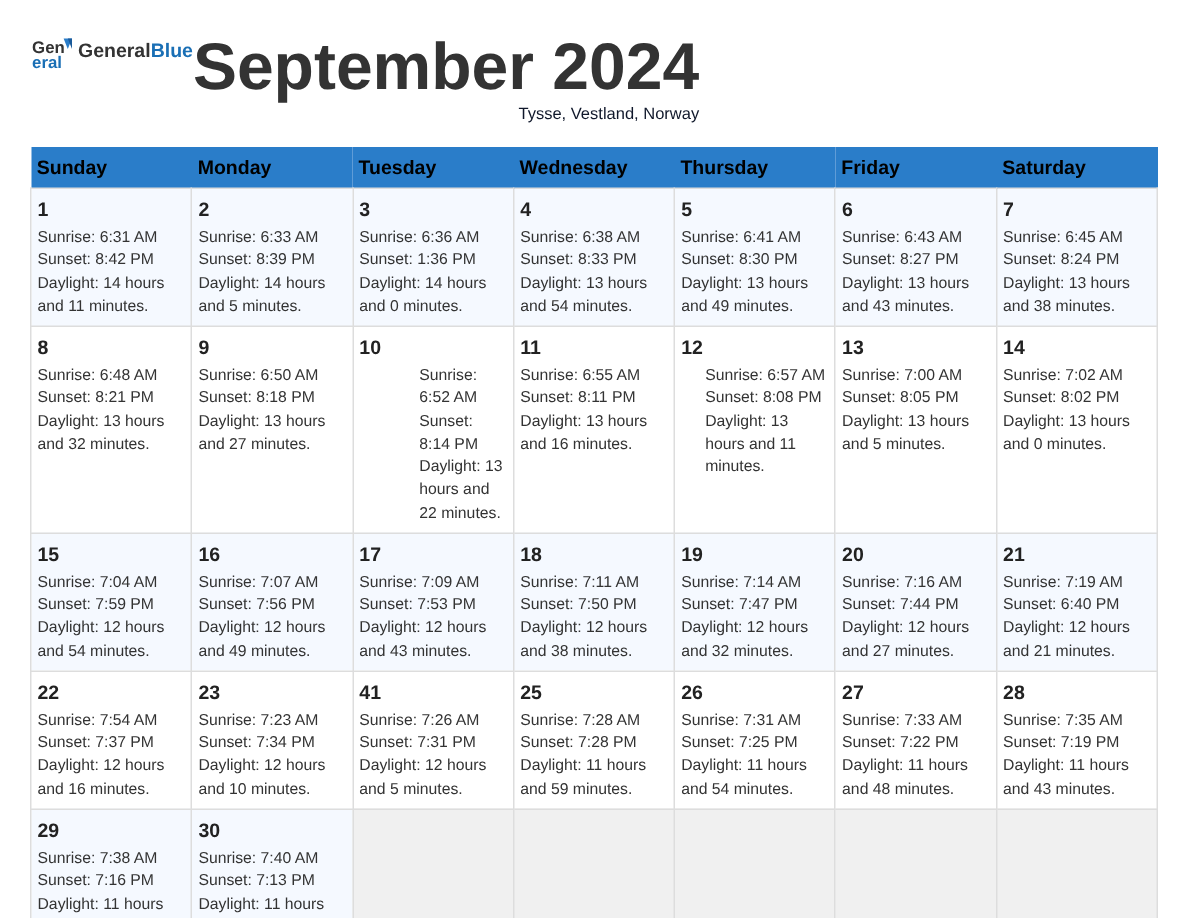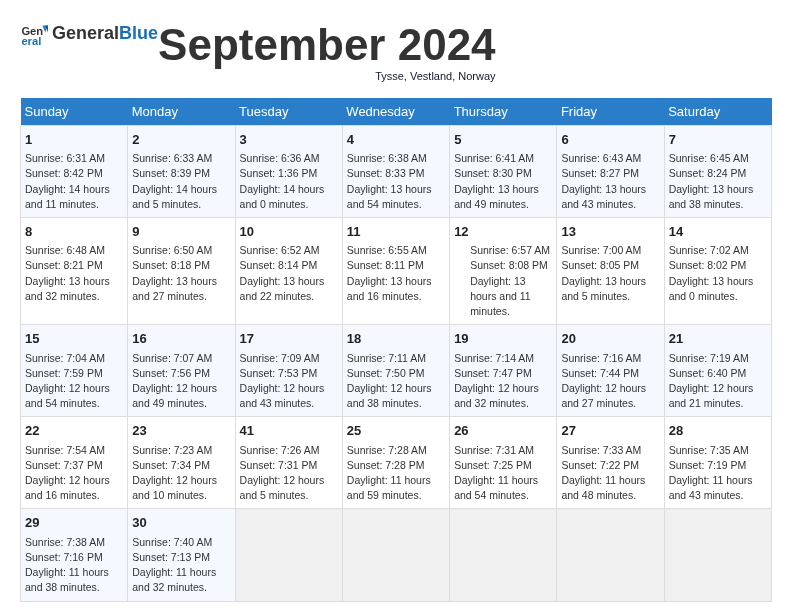--- a/index.html
+++ b/index.html
@@ -14,21 +14,21 @@
       display: flex;
       align-items: flex-start;
       margin-bottom: 16px;
     }
     .logo {
       display: flex;
       align-items: center;
       gap: 4px;
     }
     .logo-text {
-      font-size: 18px;
+      font-size: 13px;
       font-weight: bold;
       color: #333;
       line-height: 1.1;
     }
     .logo-text span {
       color: #1a6fb5;
     }
     .logo-icon {
       width: 28px;
       height: 28px;
@@ -45,25 +45,25 @@
       font-size: 11px;
       color: #0f172a;
     }
     table {
       width: 100%;
       border-collapse: collapse;
       font-size: 11px;
     }
     thead tr th {
       background-color: #2a7dc9;
-      color: #ffffff;
+      color: #000000;
       padding: 6px 4px;
       text-align: left;
       font-size: 13px;
-      font-weight: normal;
+      font-weight: bold;
     }
     tbody tr td {
       vertical-align: top;
       padding: 5px 4px;
       border: 1px solid #ddd;
       min-height: 70px;
       width: 14.28%;
       line-height: 1.4;
     }
     tbody tr:nth-child(odd) td {
@@ -176,21 +176,21 @@
 Daylight: 13 hours and 32 minutes.</div>
         </td>
         <td>
           <span class="day-num">9</span>
           <div class="day-info" style="white-space: pre-line;">Sunrise: 6:50 AM
 Sunset: 8:18 PM
 Daylight: 13 hours and 27 minutes.</div>
         </td>
         <td>
           <span class="day-num">10</span>
-          <div class="day-info" style="white-space: pre-line;">Sunrise: 6:52 AM
+          <div class="day-info" style="white-space: pre-line; margin-left: 40px;">Sunrise: 6:52 AM
 Sunset: 8:14 PM
 Daylight: 13 hours and 22 minutes.</div>
         </td>
         <td>
           <span class="day-num">11</span>
           <div class="day-info" style="white-space: pre-line;">Sunrise: 6:55 AM
 Sunset: 8:11 PM
 Daylight: 13 hours and 16 minutes.</div>
         </td>
         <td>

